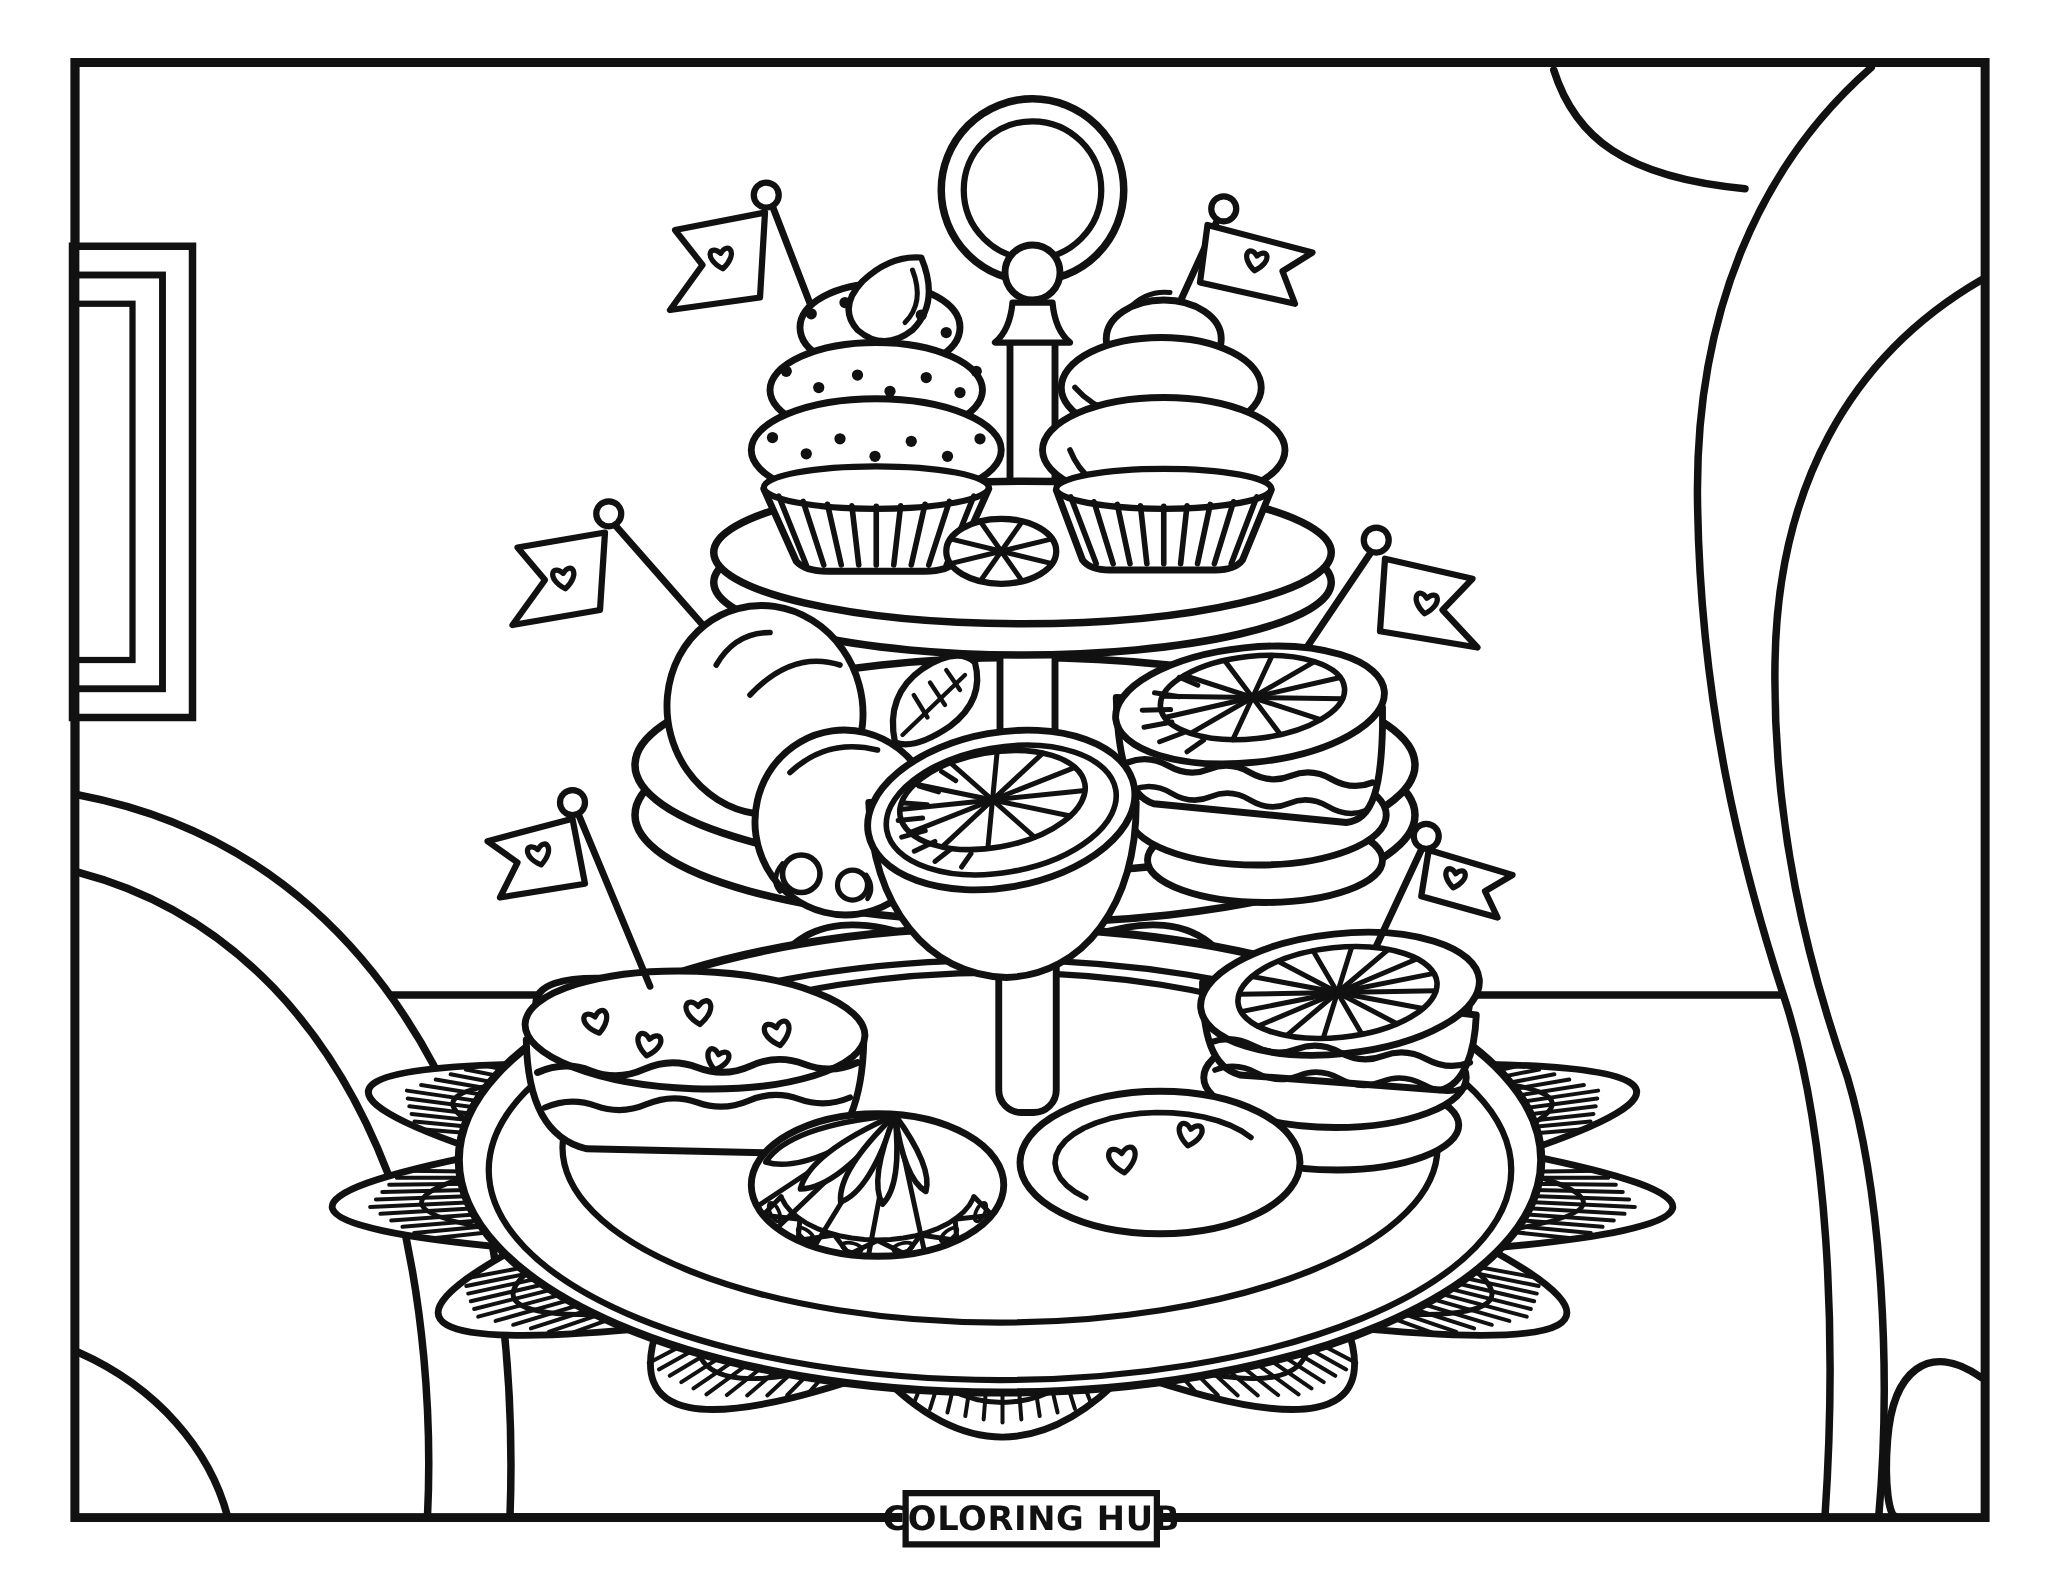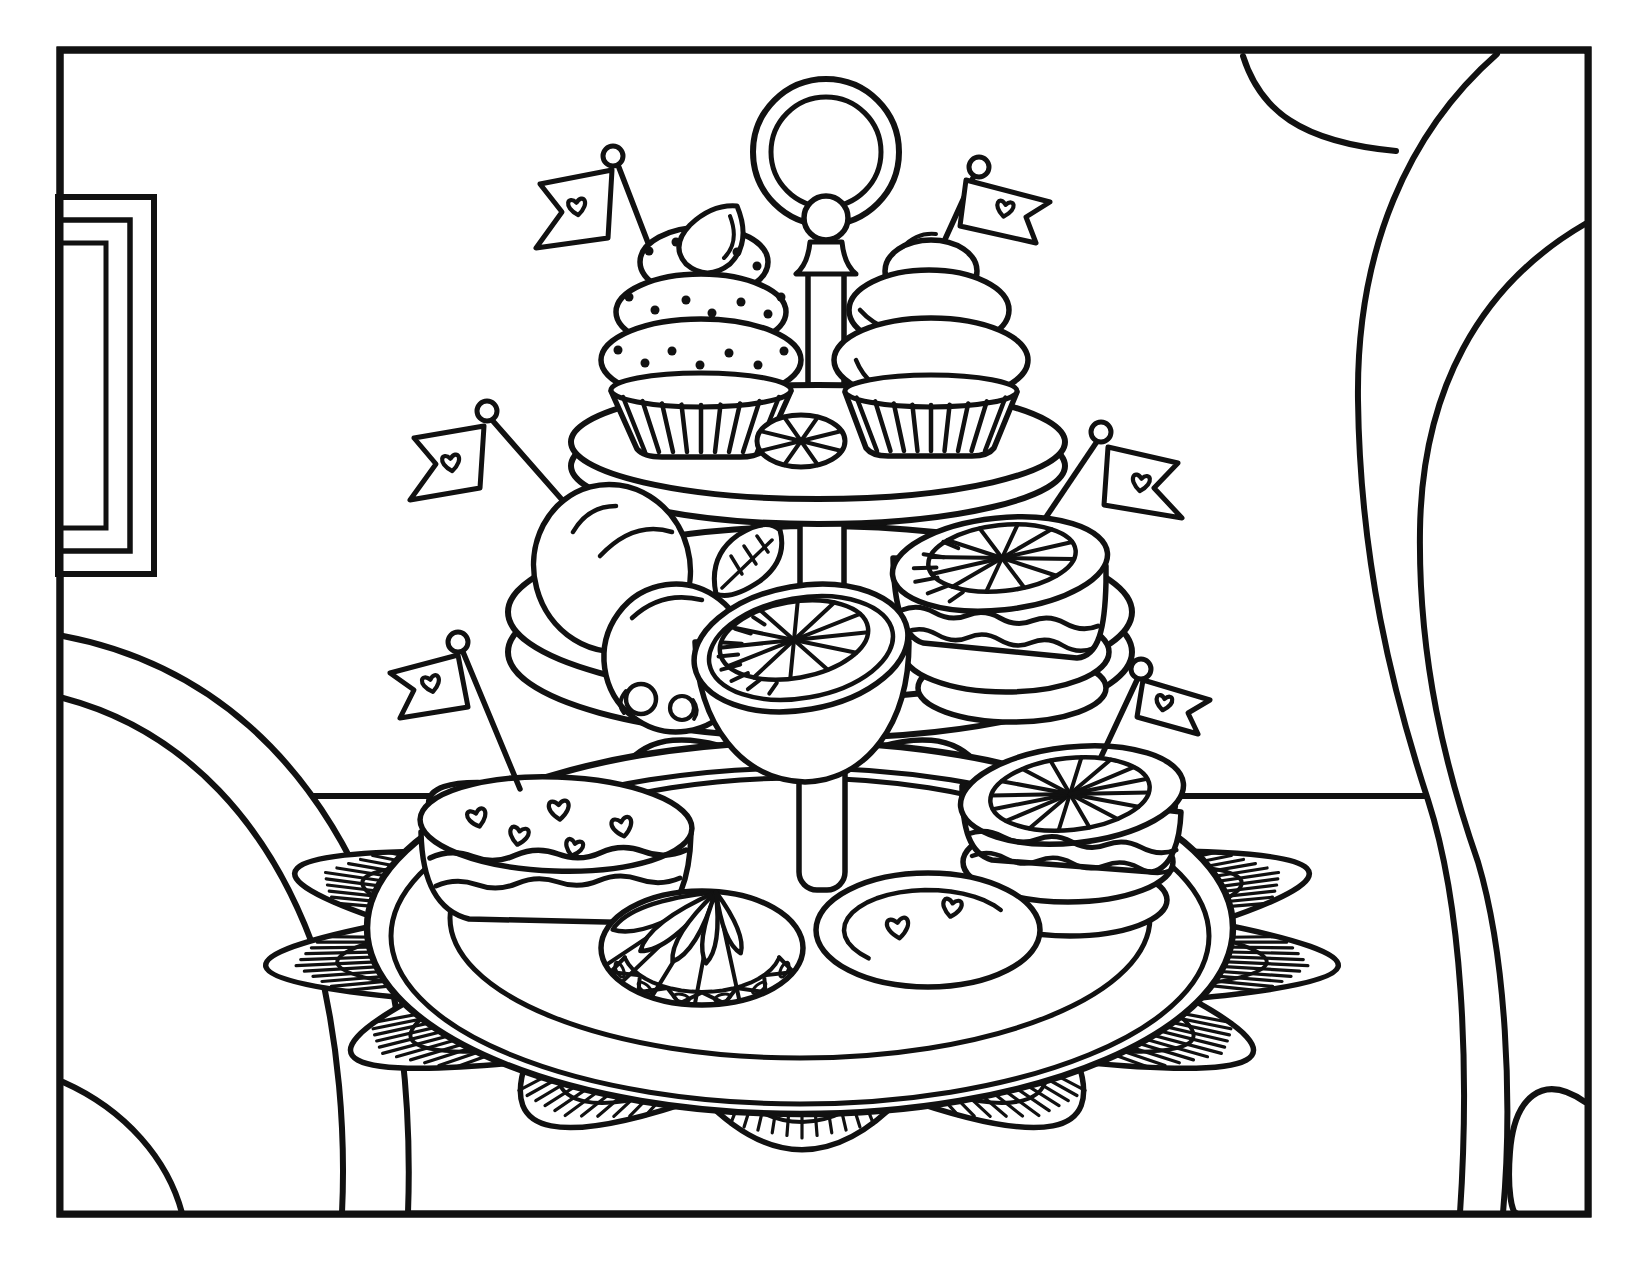--- a/index.html
+++ b/index.html
@@ -451,13 +451,16 @@
       <g>
         <ellipse cx="928" cy="930" rx="112" ry="57" fill="#ffffff" stroke="#111111" stroke-width="5.5"></ellipse>
         <path d="M868.60303038033 958.2842712474619L860.1602745824525 953.5883616680785L853.3378223129864 948.3290608690965L848.2986229856651 942.631983504601L845.1630342876723 936.633200210175L844.005947521998 930.4759876526725L844.8549988820016 924.3074064690686L847.6899093806157 918.2747888278759L852.4429691995093 912.5222195052256L859.0006548898787 907.1870945226015L867.2063407991741 902.3968395407155L876.8640399632675 898.2658663883506L887.7430851155152 894.8928404173098L899.5836380101487 892.3583239507549L912.1028954737255 890.7228521094917L925.0018439575257 890.0254869737204L937.9724012632136 890.2828846130685L950.7047748667409 891.4888972682303L962.8948610921584 893.6147201858192L974.2515084113445 896.6095795993888L984.5034713909051 900.4019454246846L993.4058891961794 904.9012397047659L1000.7461339178928 910" fill="none" stroke="#111111" stroke-width="4.5" stroke-linecap="round" stroke-linejoin="round"></path>
         <path d="M0 11.4 C -18.6 -1.7999999999999998, -9 -15.600000000000001, 0 -4.2 C 9 -15.600000000000001, 18.6 -1.7999999999999998, 0 11.4 Z" fill="#ffffff" stroke="#111111" stroke-width="4.2" stroke-linejoin="round" transform="translate(898 927) rotate(-8)"></path>
         <path d="M0 9.88 C -16.12 -1.56, -7.8 -13.52, 0 -3.6400000000000006 C 7.8 -13.52, 16.12 -1.56, 0 9.88 Z" fill="#ffffff" stroke="#111111" stroke-width="4.2" stroke-linejoin="round" transform="translate(952 907) rotate(10)"></path>
       </g>
       <g>
         <rect x="60" y="50" width="1528" height="1164" fill="none" stroke="#111111" stroke-width="7"></rect>
       </g>
     </svg>
+  <div class="badge">
+    <span>COLORING HUB</span>
+  </div>
 </div>
 
 </body></html>

